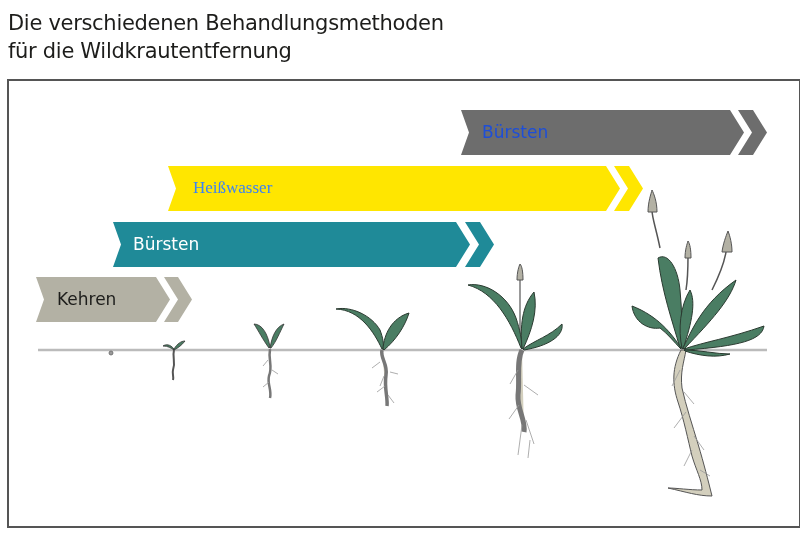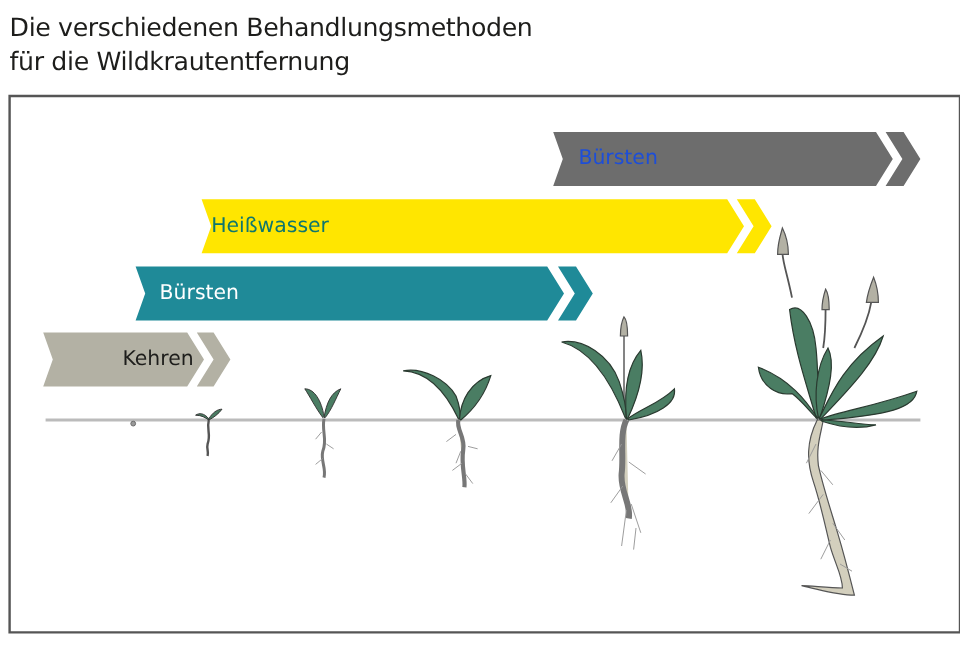--- a/index.html
+++ b/index.html
@@ -88,15 +88,15 @@
     <path d="M680,348 C672,320 662,292 658,258 C668,252 678,268 680,290 C682,310 682,330 682,348 Z" fill="#4a7d63"></path>
     <path d="M681,348 C672,334 658,316 632,306 C634,322 648,330 660,328 C668,334 674,342 681,349 Z" fill="#4a7d63"></path>
     <path d="M682,348 C678,330 680,306 690,290 C696,302 692,322 683,349 Z" fill="#4a7d63"></path>
     <path d="M683,348 C692,330 702,304 736,280 C730,300 712,320 684,349 Z" fill="#4a7d63"></path>
     <path d="M684,349 C704,342 730,338 764,326 C762,340 740,346 686,350 Z" fill="#4a7d63"></path>
     <path d="M684,350 C700,350 716,354 730,354 C716,358 700,356 685,351 Z" fill="#4a7d63"></path>
   </g>
 </svg>
 
 <div class="label" style="left: 482px; top: 122px; color: #1d4ed8;">Bürsten</div>
-<div class="label" style="left: 176px; top: 178px; color: #0f766e;">Heißwasser</div>
+<div class="label" style="left: 193px; top: 178px; color: #3b82f6; font-family: Liberation Serif, serif;">Heißwasser</div>
 <div class="label" style="left: 133px; top: 234px; color: rgb(255, 255, 255);">Bürsten</div>
-<div class="label" style="left: 57px; top: 289px; color: rgb(29, 29, 27); margin-left: 45px;">Kehren</div>
+<div class="label" style="left: 57px; top: 289px; color: rgb(29, 29, 27);">Kehren</div>
 
 </body></html>

